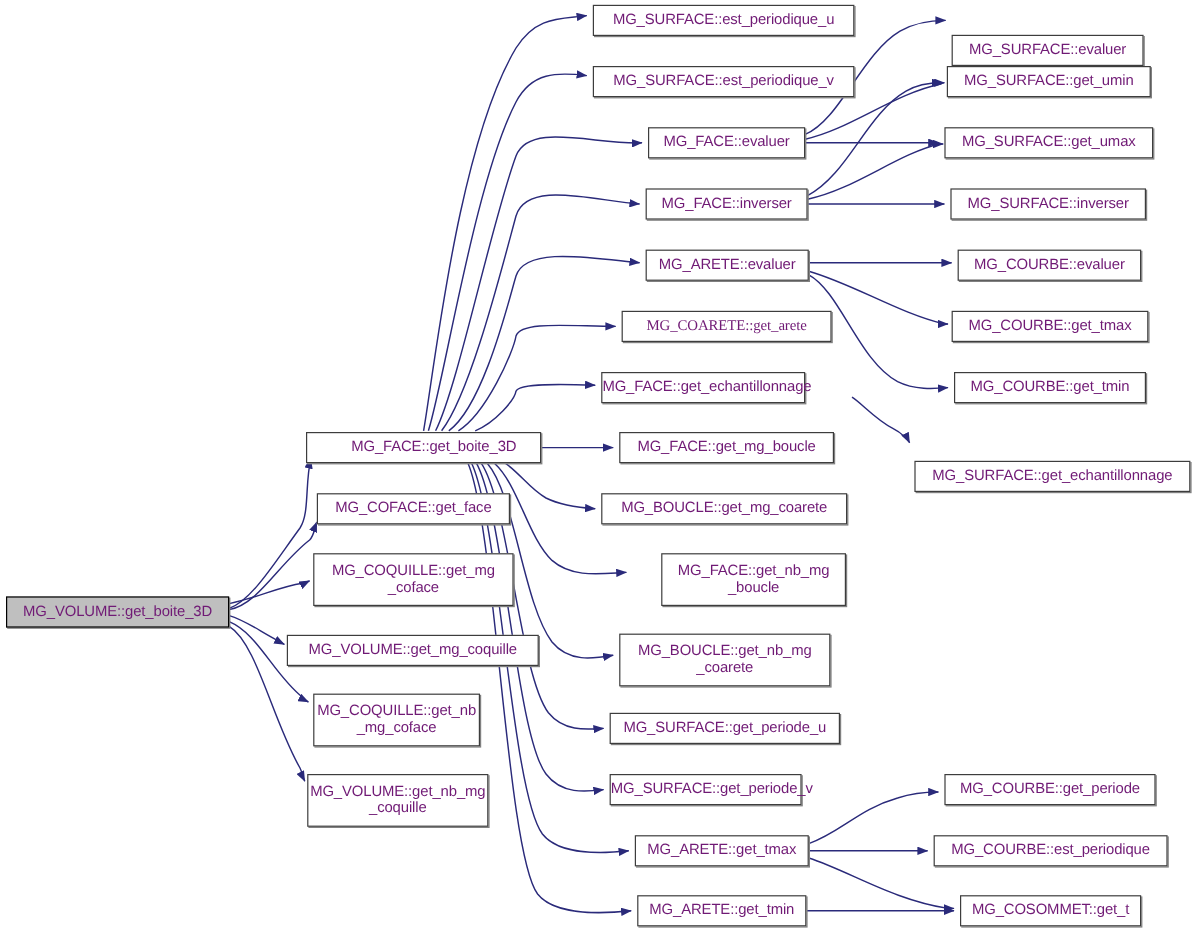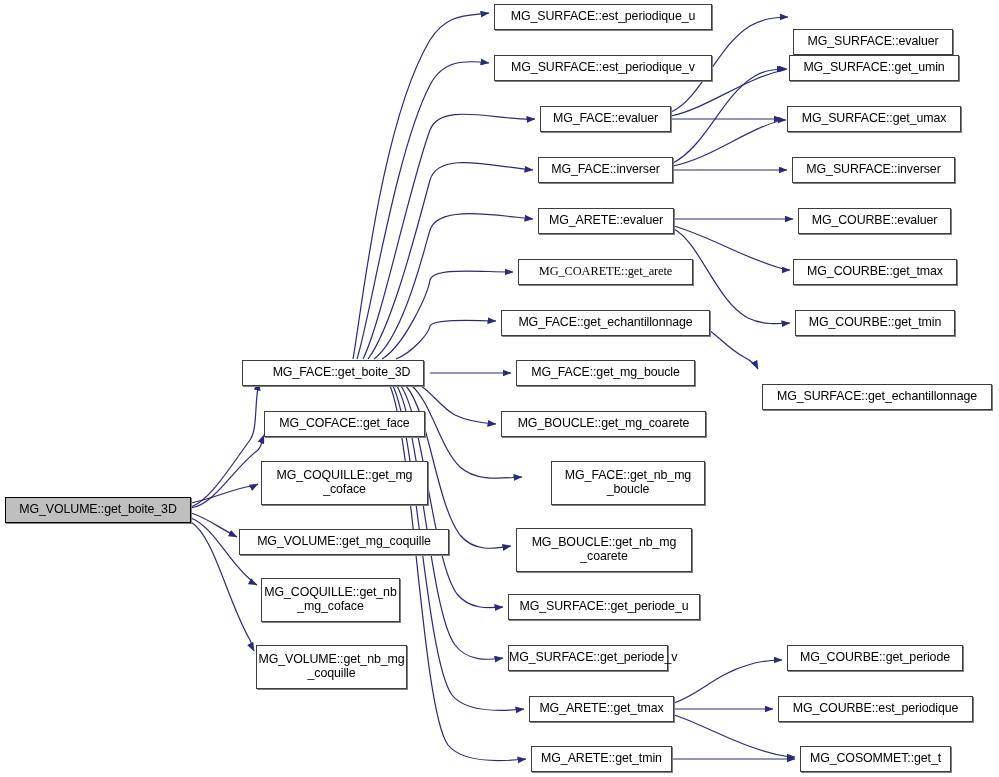--- a/index.html
+++ b/index.html
@@ -4,21 +4,21 @@
 <style>
   html,body{margin:0;padding:0;background:#ffffff;}
   body{font-family:"Liberation Sans", sans-serif;}
   #graph-root{position:relative;width:999px;height:777px;background:#ffffff;overflow:hidden;}
   #graph-svg{position:absolute;left:0;top:0;width:999px;height:777px;}
   .node-box{
     position:absolute;
     box-sizing:border-box;
     border:1px solid #3d3d3d;
     background:#ffffff;
-    color:#000000;
+    color:#701a75;
     font-size:12.4px;
     line-height:13.6px;
     display:flex;
     align-items:center;
     justify-content:center;
     text-align:center;
     white-space:pre-line;
     letter-spacing:-0.1px;
     box-shadow:1px 1px 0 0 #808080;
   }
@@ -71,36 +71,36 @@
         <path d="M 674,229 C 700,243 716,301 748,318 C 762,325 778,324 790,323" stroke="#2a2a7a" marker-end="url(#arrowhead)"></path>
         <path d="M 710,331 C 718,336 730,350 744,357 C 752,361 757,367 758,369" stroke="#2a2a7a" marker-end="url(#arrowhead)"></path>
         <path d="M 674,703 C 700,694 716,674 748,665 C 760,661 772,660 782,660" stroke="#2a2a7a" marker-end="url(#arrowhead)"></path>
         <path d="M 674,709 L 773,709" stroke="#2a2a7a" marker-end="url(#arrowhead)"></path>
         <path d="M 674,715 C 708,726 744,750 790,757 C 792,757 793,757 795,757" stroke="#2a2a7a" marker-end="url(#arrowhead)"></path>
         <path d="M 672,759 L 795,759" stroke="#2a2a7a" marker-end="url(#arrowhead)"></path>
       </g>
   </svg>
   <div id="node-layer">
       <div class="node-box root" style="left: 5px; top: 497px; width: 186px; height: 26px;"><span class="node-label">MG_VOLUME::get_boite_3D</span></div>
-      <div class="node-box" style="left: 242px; top: 360px; width: 182px; height: 26px; padding-left: 17px;"><span class="node-label">MG_FACE::get_boite_3D</span></div>
+      <div class="node-box" style="left: 255px; top: 360px; width: 196px; height: 26px; padding-left: 17px;"><span class="node-label">MG_FACE::get_boite_3D</span></div>
       <div class="node-box" style="left: 264px; top: 411px; width: 161px; height: 26px;"><span class="node-label">MG_COFACE::get_face</span></div>
       <div class="node-box" style="left: 261px; top: 461px; width: 167px; height: 44px;"><span class="node-label">MG_COQUILLE::get_mg
 _coface</span></div>
       <div class="node-box" style="left: 239px; top: 529px; width: 210px; height: 26px;"><span class="node-label">MG_VOLUME::get_mg_coquille</span></div>
       <div class="node-box" style="left: 261px; top: 578px; width: 139px; height: 44px;"><span class="node-label">MG_COQUILLE::get_nb
 _mg_coface</span></div>
       <div class="node-box" style="left: 256px; top: 645px; width: 151px; height: 44px;"><span class="node-label">MG_VOLUME::get_nb_mg
 _coquille</span></div>
       <div class="node-box" style="left: 494px; top: 4px; width: 218px; height: 26px;"><span class="node-label">MG_SURFACE::est_periodique_u</span></div>
       <div class="node-box" style="left: 494px; top: 55px; width: 218px; height: 26px;"><span class="node-label">MG_SURFACE::est_periodique_v</span></div>
       <div class="node-box" style="left: 540px; top: 106px; width: 131px; height: 26px;"><span class="node-label">MG_FACE::evaluer</span></div>
       <div class="node-box" style="left: 538px; top: 157px; width: 135px; height: 26px;"><span class="node-label">MG_FACE::inverser</span></div>
       <div class="node-box" style="left: 538px; top: 208px; width: 136px; height: 26px;"><span class="node-label">MG_ARETE::evaluer</span></div>
       <div class="node-box" style="left: 518px; top: 259px; width: 175px; height: 26px; font-family: Liberation Serif, serif;"><span class="node-label">MG_COARETE::get_arete</span></div>
-      <div class="node-box" style="left: 501px; top: 310px; width: 209px; height: 26px;"><span class="node-label">MG_FACE::get_echantillonnage</span></div>
+      <div class="node-box" style="left: 501px; top: 310px; width: 170px; height: 26px;"><span class="node-label">MG_FACE::get_echantillonnage</span></div>
       <div class="node-box" style="left: 516px; top: 360px; width: 179px; height: 26px;"><span class="node-label">MG_FACE::get_mg_boucle</span></div>
       <div class="node-box" style="left: 501px; top: 411px; width: 205px; height: 26px;"><span class="node-label">MG_BOUCLE::get_mg_coarete</span></div>
       <div class="node-box" style="left: 551px; top: 461px; width: 154px; height: 44px;"><span class="node-label">MG_FACE::get_nb_mg
 _boucle</span></div>
       <div class="node-box" style="left: 516px; top: 528px; width: 176px; height: 44px;"><span class="node-label">MG_BOUCLE::get_nb_mg
 _coarete</span></div>
       <div class="node-box" style="left: 508px; top: 594px; width: 192px; height: 26px;"><span class="node-label">MG_SURFACE::get_periode_u</span></div>
       <div class="node-box" style="left: 508px; top: 645px; width: 160px; height: 26px;"><span class="node-label">MG_SURFACE::get_periode_v</span></div>
       <div class="node-box" style="left: 529px; top: 696px; width: 145px; height: 26px;"><span class="node-label">MG_ARETE::get_tmax</span></div>
       <div class="node-box" style="left: 531px; top: 746px; width: 141px; height: 26px;"><span class="node-label">MG_ARETE::get_tmin</span></div>

